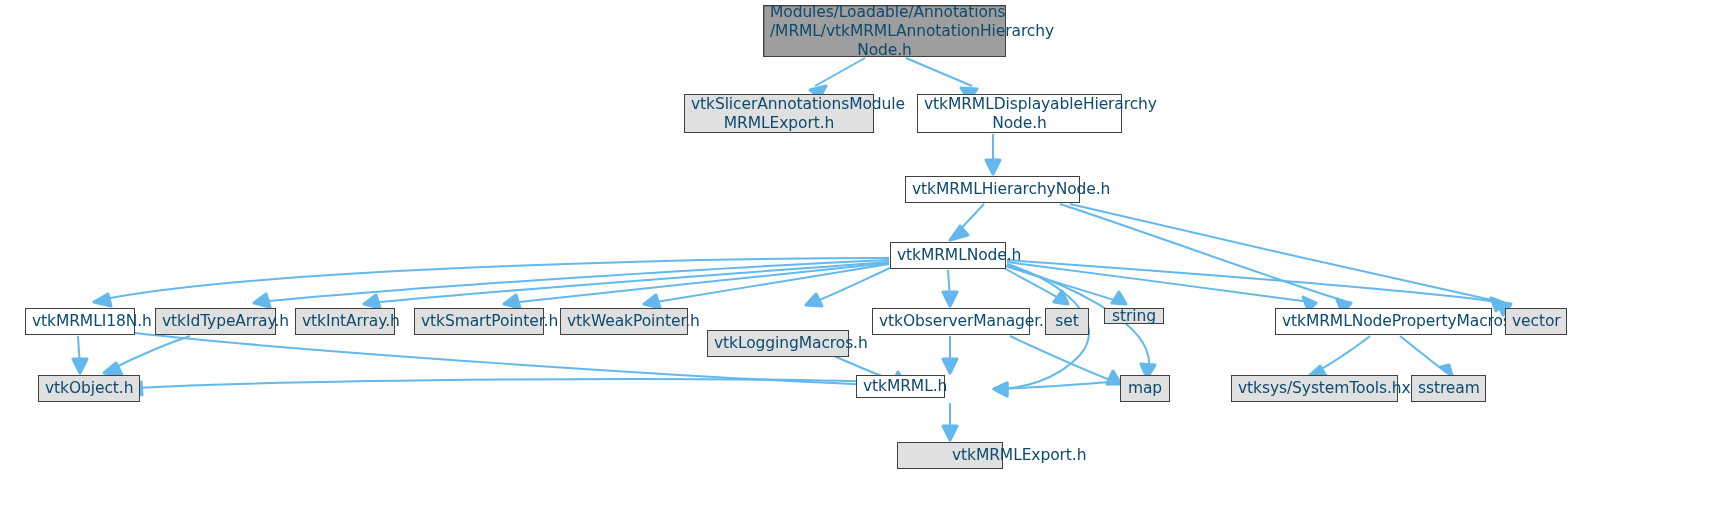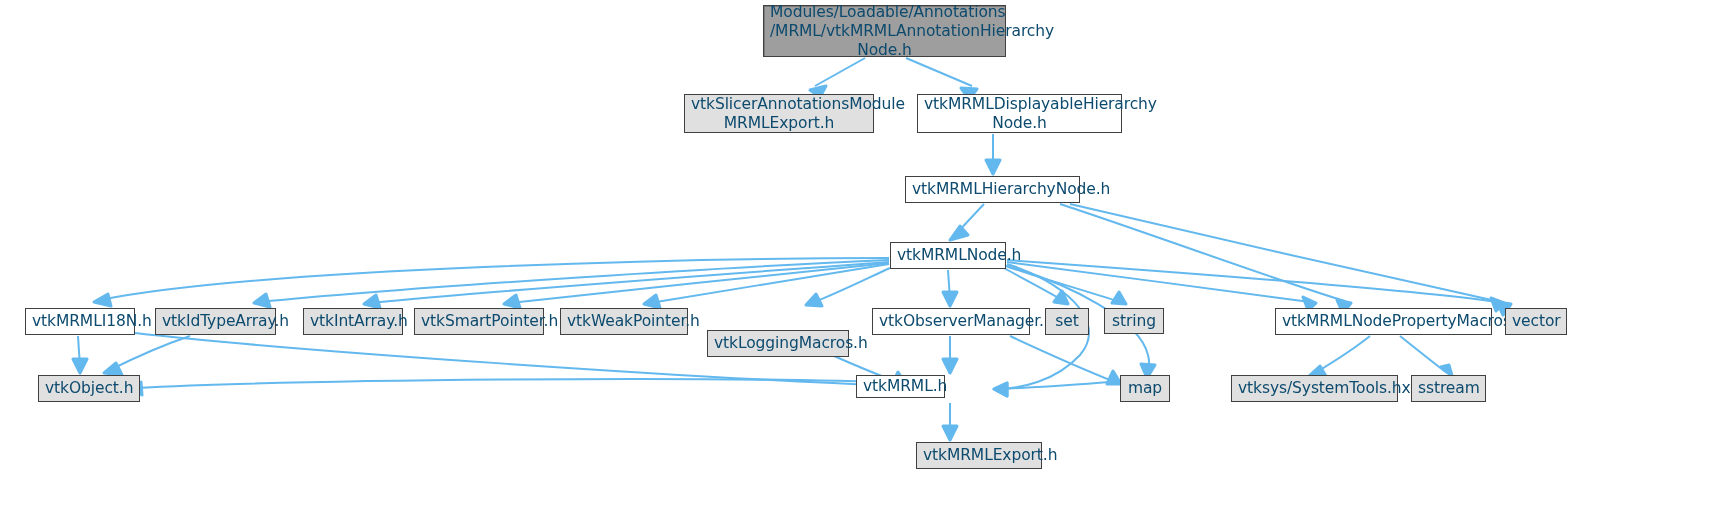--- a/index.html
+++ b/index.html
@@ -186,29 +186,29 @@
 /MRML/vtkMRMLAnnotationHierarchy
 Node.h</span></div>
       <div class="node sys" style="left: 684px; top: 94px; width: 190px; height: 39px;"><span class="node-label">vtkSlicerAnnotationsModule
 MRMLExport.h</span></div>
       <div class="node plain" style="left: 893px; top: 94px; width: 205px; height: 39px; margin-left: 24px;"><span class="node-label">vtkMRMLDisplayableHierarchy
 Node.h</span></div>
       <div class="node plain" style="left: 905px; top: 176px; width: 175px; height: 27px;"><span class="node-label">vtkMRMLHierarchyNode.h</span></div>
       <div class="node plain" style="left: 890px; top: 242px; width: 116px; height: 27px;"><span class="node-label">vtkMRMLNode.h</span></div>
       <div class="node plain" style="left: 25px; top: 308px; width: 110px; height: 27px;"><span class="node-label">vtkMRMLI18N.h</span></div>
       <div class="node sys" style="left: 155px; top: 308px; width: 121px; height: 27px;"><span class="node-label">vtkIdTypeArray.h</span></div>
-      <div class="node sys" style="left: 295px; top: 308px; width: 100px; height: 27px; margin-left: 8px;"><span class="node-label">vtkIntArray.h</span></div>
+      <div class="node sys" style="left: 295px; top: 308px; width: 100px; height: 27px;"><span class="node-label">vtkIntArray.h</span></div>
       <div class="node sys" style="left: 414px; top: 308px; width: 130px; height: 27px;"><span class="node-label">vtkSmartPointer.h</span></div>
       <div class="node sys" style="left: 560px; top: 308px; width: 128px; height: 27px;"><span class="node-label">vtkWeakPointer.h</span></div>
       <div class="node sys" style="left: 707px; top: 308px; width: 142px; height: 27px; margin-top: 22px;"><span class="node-label">vtkLoggingMacros.h</span></div>
       <div class="node plain" style="left: 872px; top: 308px; width: 158px; height: 27px;"><span class="node-label">vtkObserverManager.h</span></div>
       <div class="node sys" style="left: 1045px; top: 308px; width: 44px; height: 27px;"><span class="node-label">set</span></div>
-      <div class="node sys" style="left: 1104px; top: 308px; width: 60px; height: 26px;"><span class="node-label">string</span></div>
+      <div class="node sys" style="left: 1104px; top: 308px; width: 60px; height: 16px;"><span class="node-label">string</span></div>
       <div class="node plain" style="left: 1275px; top: 308px; width: 217px; height: 27px;"><span class="node-label">vtkMRMLNodePropertyMacros.h</span></div>
       <div class="node sys" style="left: 1505px; top: 308px; width: 62px; height: 27px;"><span class="node-label">vector</span></div>
       <div class="node sys" style="left: 38px; top: 375px; width: 102px; height: 27px;"><span class="node-label">vtkObject.h</span></div>
       <div class="node plain" style="left: 856px; top: 375px; width: 89px; height: 23px;"><span class="node-label">vtkMRML.h</span></div>
       <div class="node sys" style="left: 1120px; top: 375px; width: 50px; height: 27px;"><span class="node-label">map</span></div>
       <div class="node sys" style="left: 1231px; top: 375px; width: 167px; height: 27px;"><span class="node-label">vtksys/SystemTools.hxx</span></div>
       <div class="node sys" style="left: 1411px; top: 375px; width: 75px; height: 27px;"><span class="node-label">sstream</span></div>
-      <div class="node sys" style="left: 916px; top: 442px; width: 126px; height: 27px;"><span class="node-label">vtkMRMLExport.h</span></div>
+      <div class="node sys" style="left: 897px; top: 442px; width: 106px; height: 27px; padding-left: 48px;"><span class="node-label">vtkMRMLExport.h</span></div>
     </div>
 </div>
 
 </body></html>

